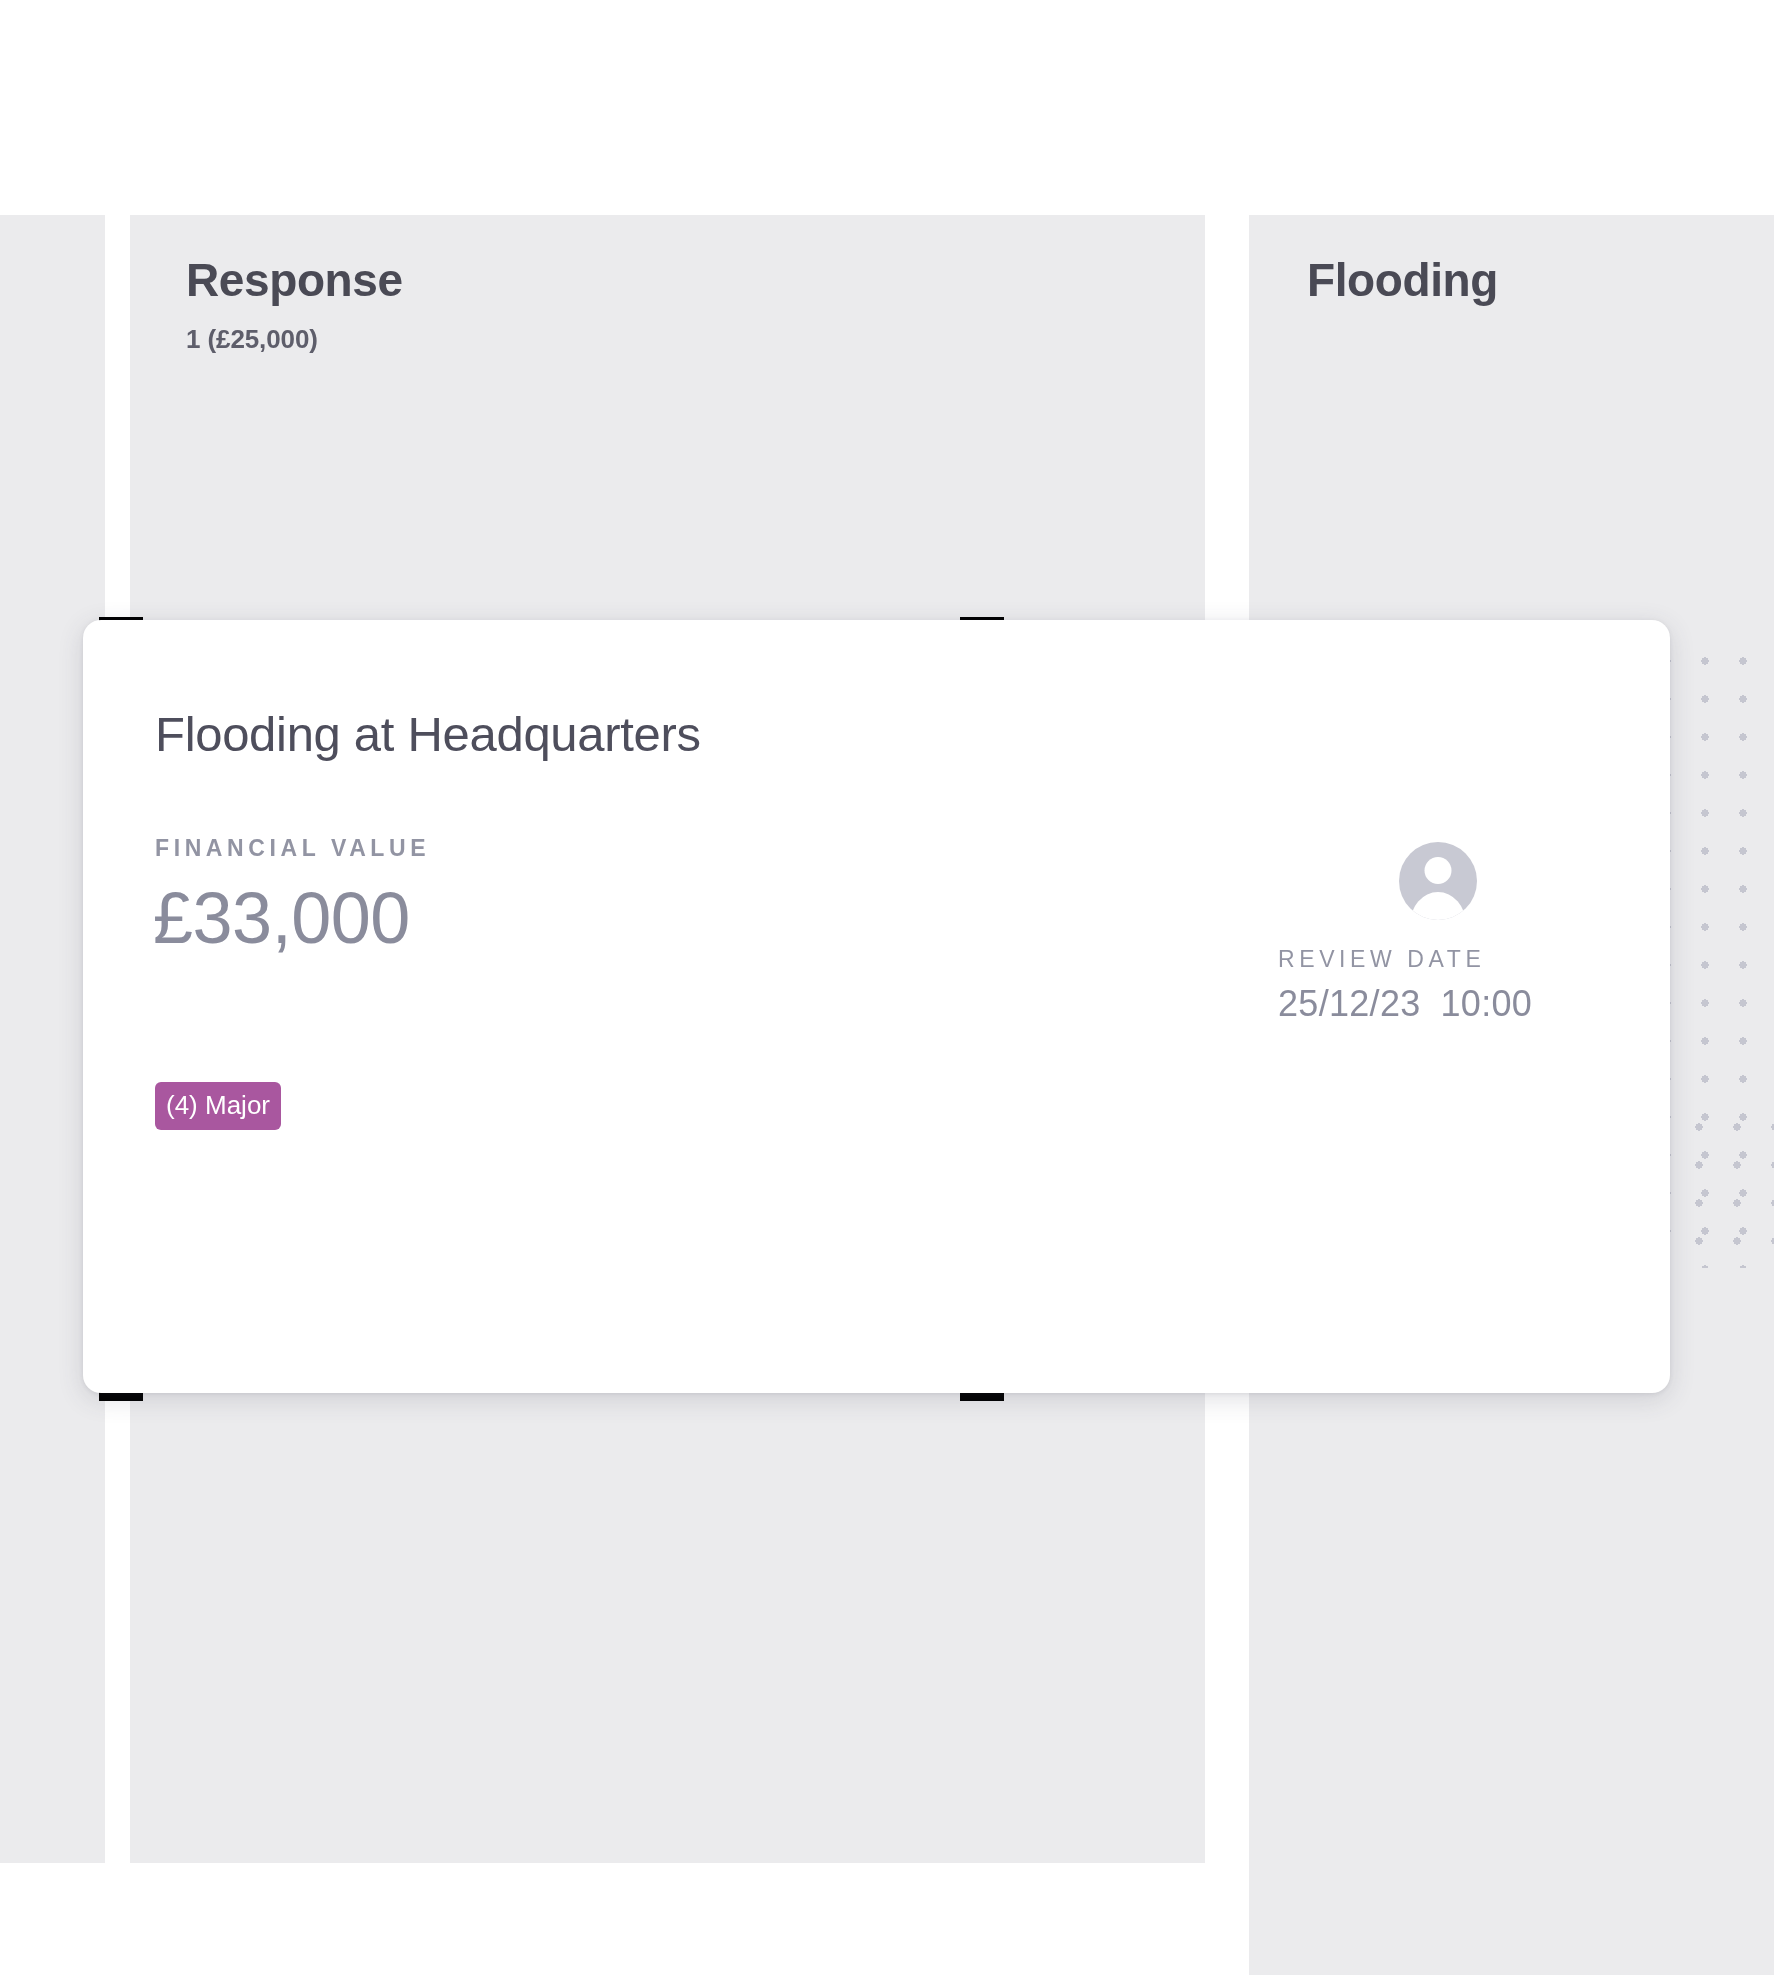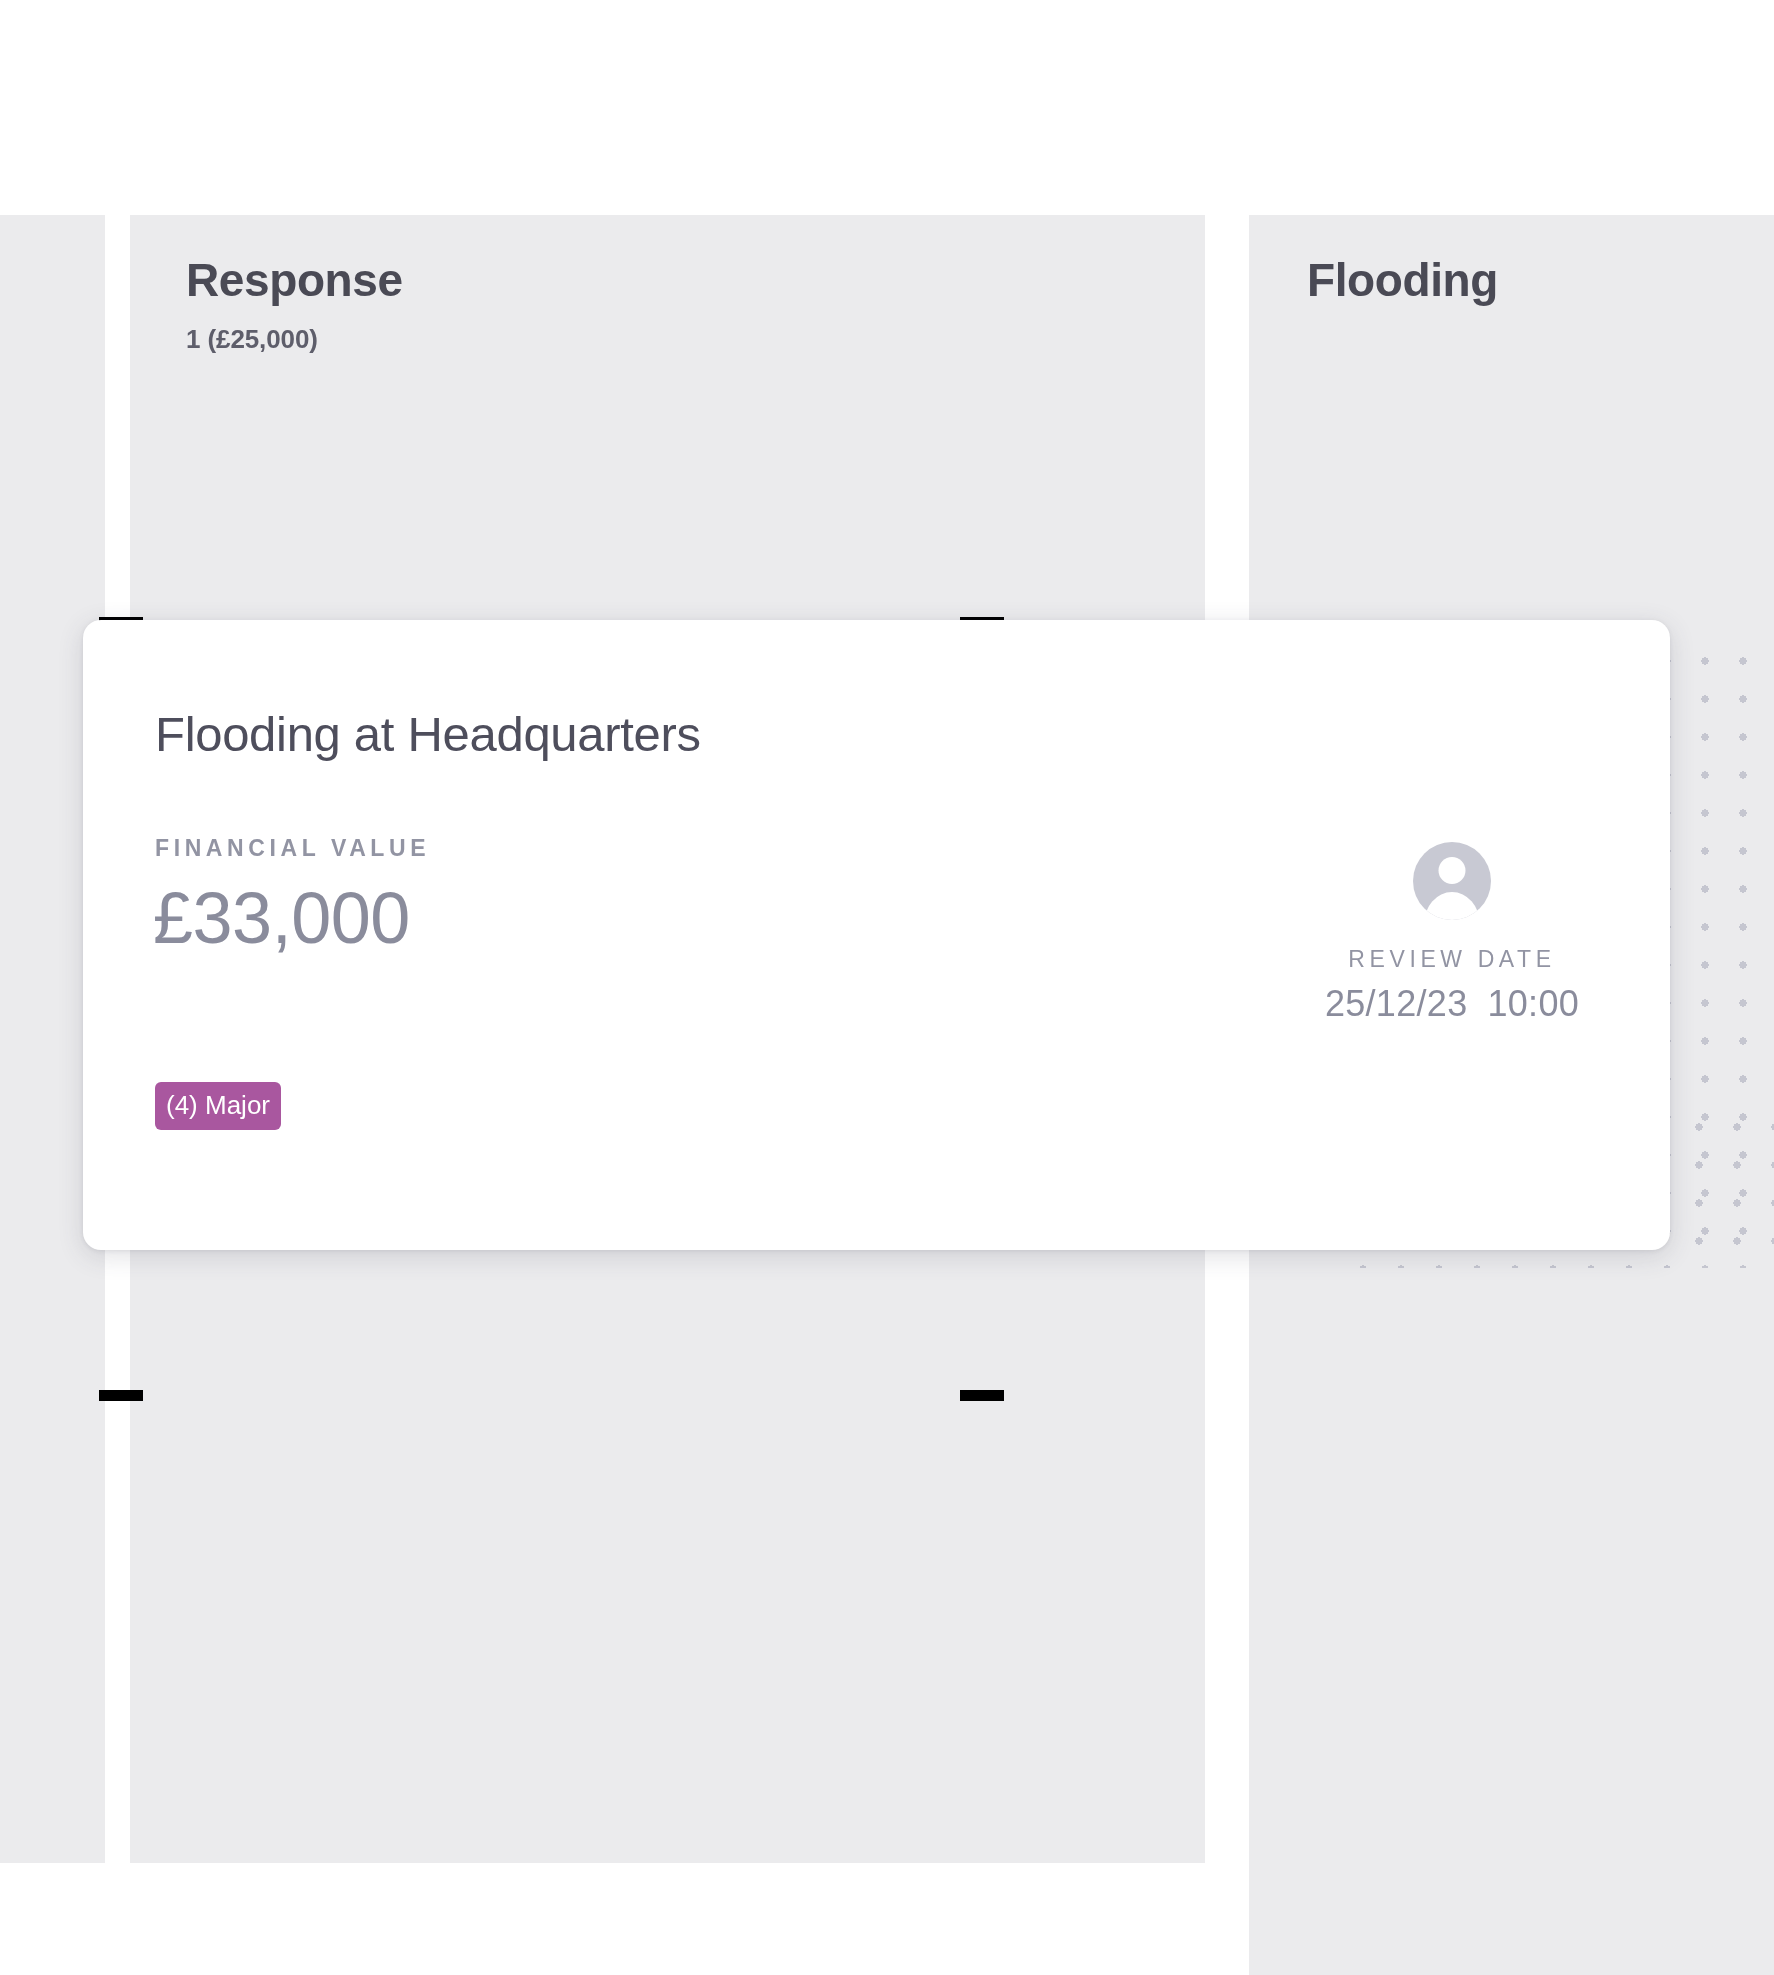--- a/index.html
+++ b/index.html
@@ -99,21 +99,21 @@
   #marker-tr { left: 960px; top: 617px;  }
   #marker-bl { left: 99px;  top: 1390px; }
   #marker-br { left: 960px; top: 1390px; }
 
   
   #incident-card {
     position: absolute;
     left: 83px;
     top: 620px;
     width: 1587px;
-    height: 630px;
+    height: 773px;
     background: #ffffff;
     border-radius: 18px;
     box-shadow: 0 6px 26px rgba(60, 60, 80, 0.16),
                 0 1px 4px rgba(60, 60, 80, 0.10);
     box-sizing: border-box;
   }
 
   .card-title {
     position: absolute;
     left: 72px;
@@ -169,24 +169,23 @@
   .tag-category {
     background: #c5c6d0;
     color: #4c4c59;
     margin-right: 14px;
   }
   .tag-category:last-child { margin-right: 0; }
 
   
   #card-meta {
     position: absolute;
-    right: 58px;
+    right: 72px;
     top: 222px;
     width: 320px;
-    text-align: center;
   }
   #avatar {
     width: 78px;
     height: 78px;
     margin: 0 auto;
     border-radius: 50%;
     background: #c8c9d3;
     position: relative;
     overflow: hidden;
   }

